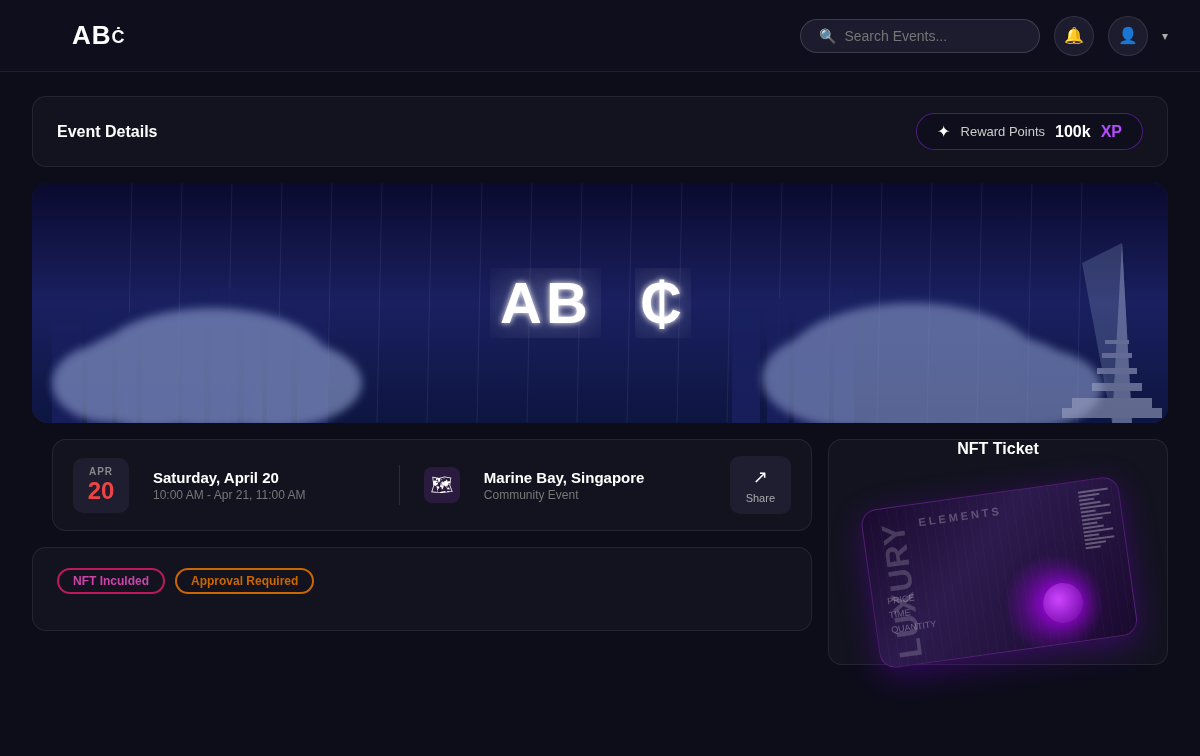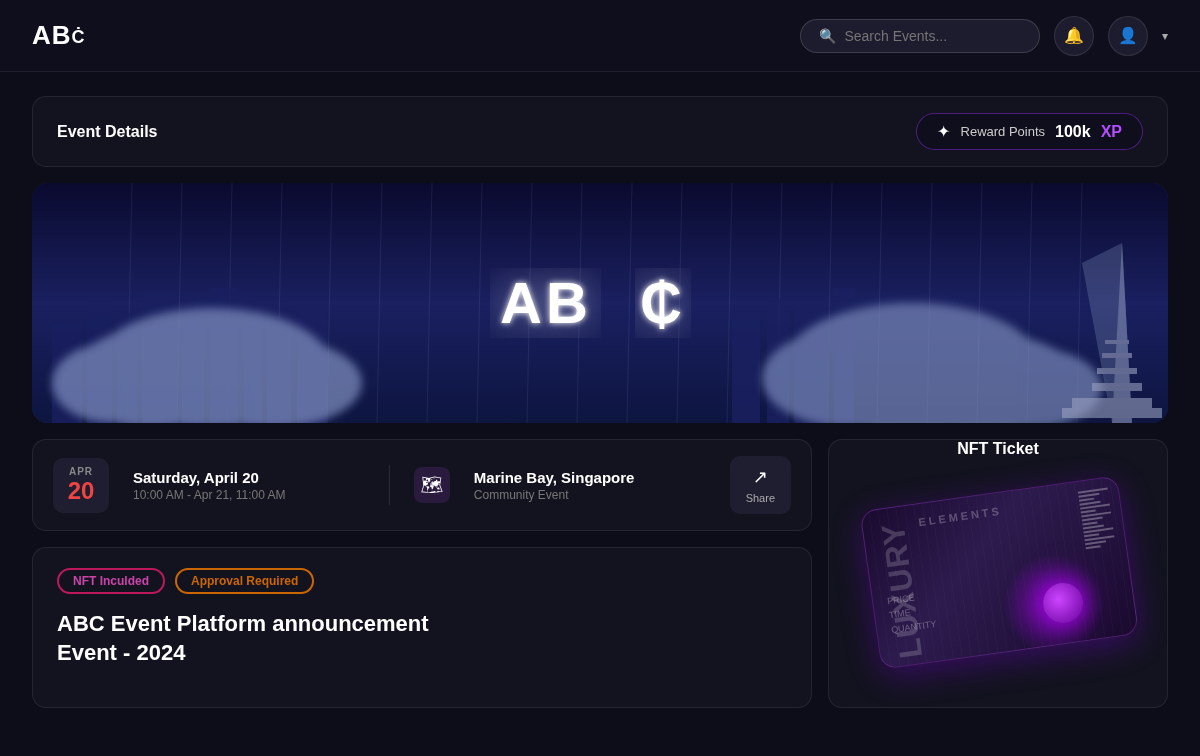--- a/index.html
+++ b/index.html
@@ -28,20 +28,21 @@
       display: flex;
       align-items: center;
       gap: 4px;
     }
 
     .logo-text {
       font-size: 26px;
       font-weight: 800;
       color: #fff;
       letter-spacing: 1px;
+      margin-left: 40px;
     }
 
     .nav-right {
       display: flex;
       align-items: center;
       gap: 14px;
     }
 
     .search-bar {
       display: flex;
@@ -206,20 +207,21 @@
 
     
     .event-info-row {
       background: #13131f;
       border: 1px solid rgba(255,255,255,0.08);
       border-radius: 14px;
       padding: 16px 20px;
       display: flex;
       align-items: center;
       gap: 24px;
+      margin-left: 20px;
     }
 
     .date-badge {
       display: flex;
       flex-direction: column;
       align-items: center;
       background: #1e1e30;
       border-radius: 10px;
       padding: 8px 14px;
       min-width: 56px;
@@ -654,24 +656,20 @@
           <span class="share-icon">↗</span>
           <span class="share-label">Share</span>
         </button>
       </div>
 
       <div class="event-desc-card">
         <div class="badge-row">
           <span class="badge-nft">NFT Inculded</span>
           <span class="badge-approval">Approval Required</span>
         </div>
-        <div class="event-title">
-          <span>ABC Event Platform announcement</span><br>
-          <span>Event - 2024</span>
-        </div>
       </div>
 
     </div>
 
     <div class="nft-panel">
       <div class="nft-panel-title">NFT Ticket</div>
 
       <div class="nft-ticket-visual">
         <div class="ticket-card">
           <div class="ticket-glow"></div>

